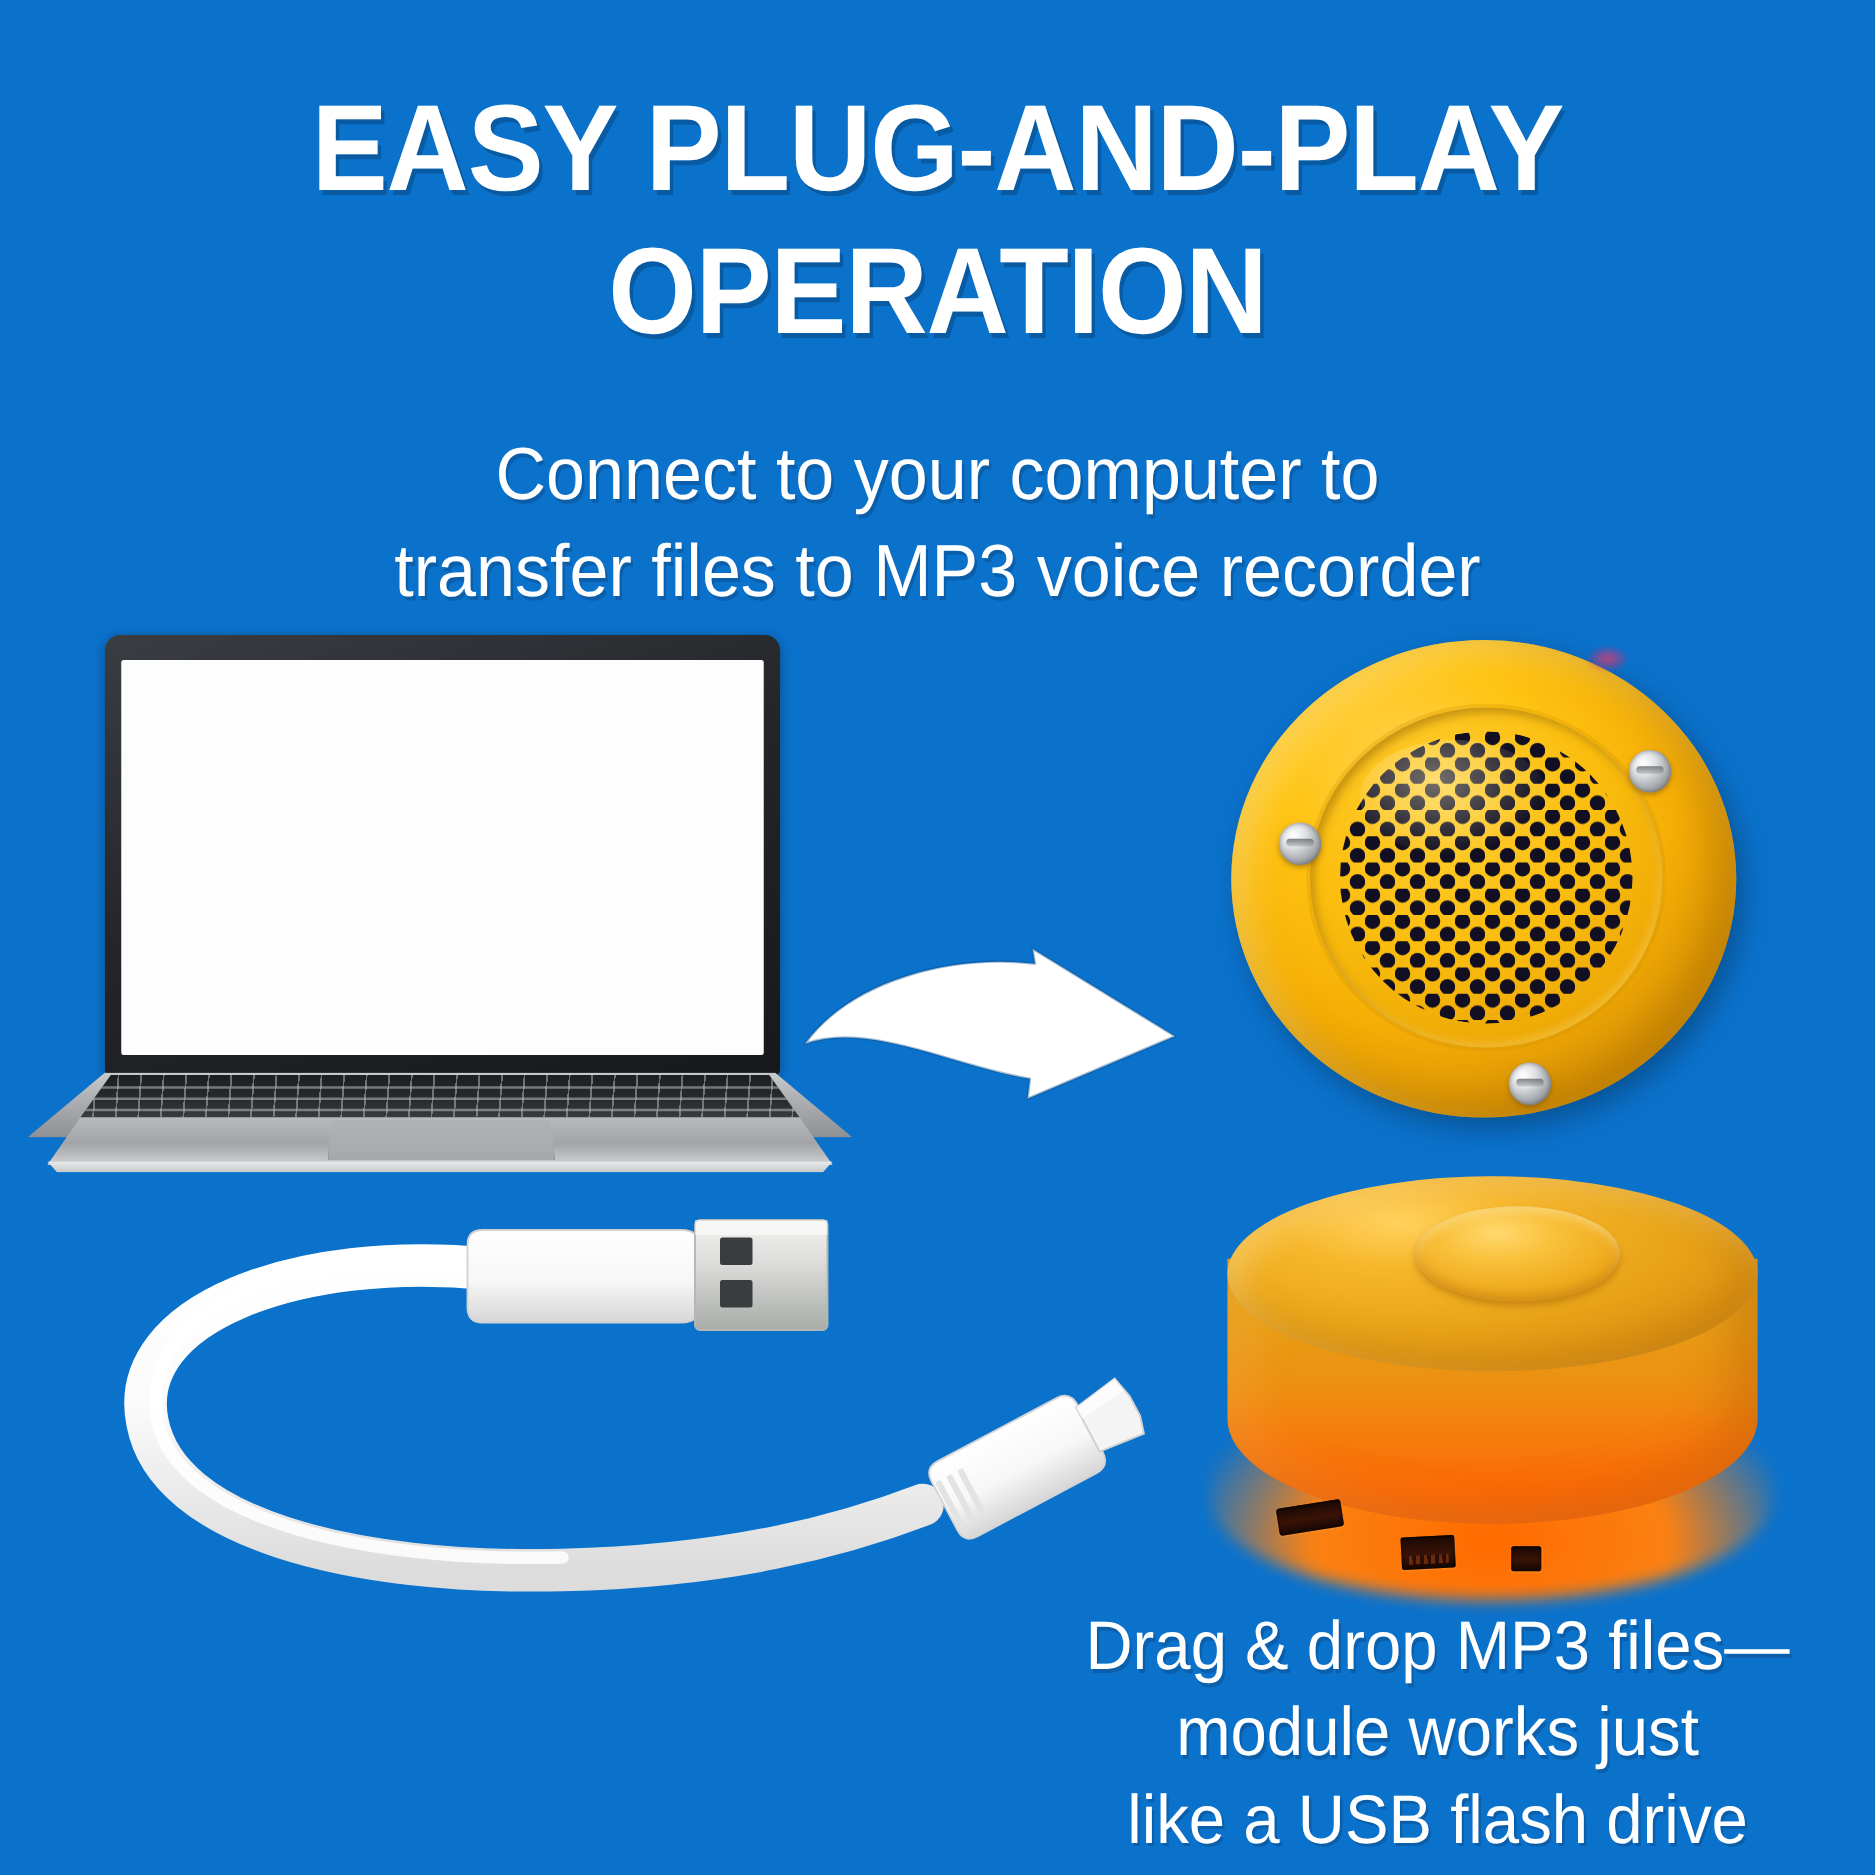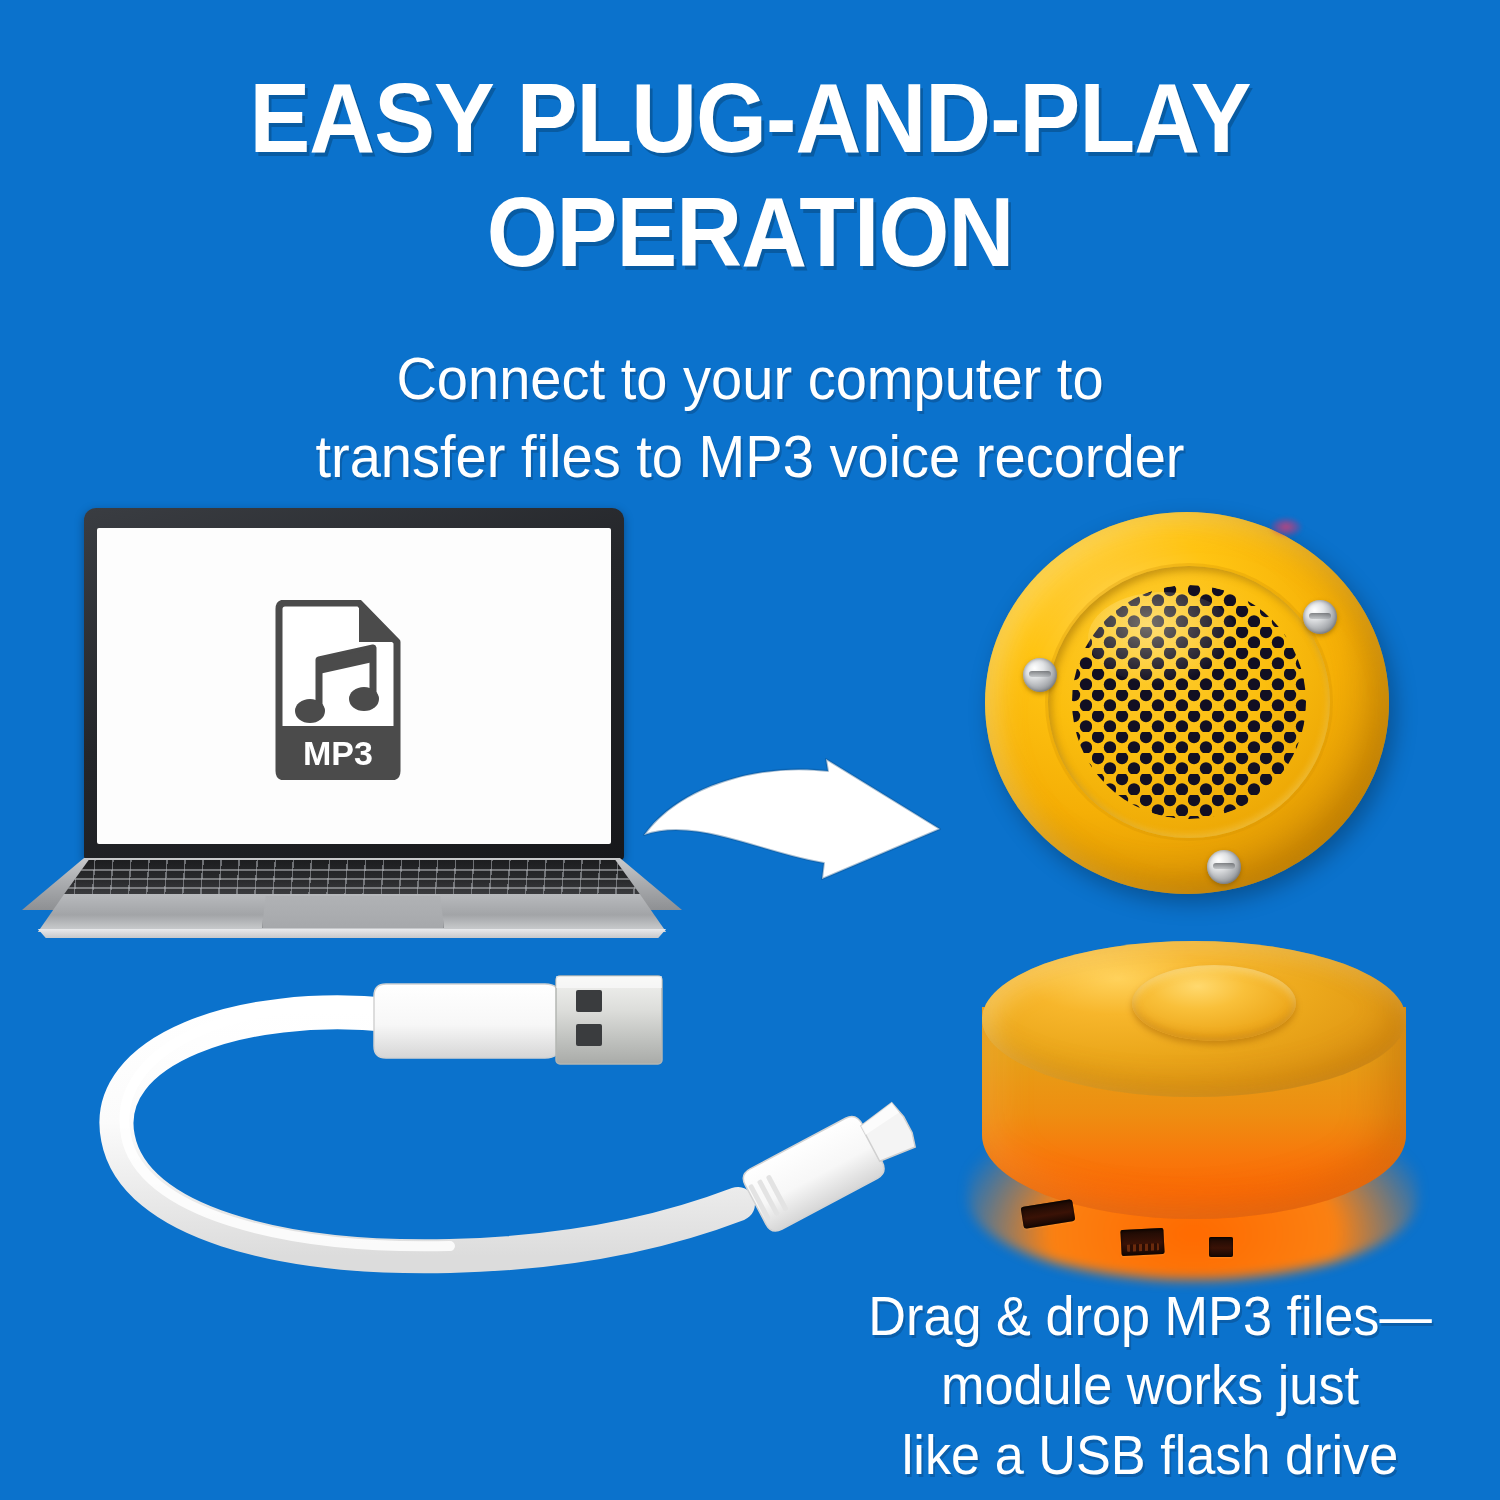--- a/index.html
+++ b/index.html
@@ -378,39 +378,20 @@
       <div class="keycols"></div>
       <div class="keyrow" style="top:9px"></div>
       <div class="keyrow" style="top:18px"></div>
       <div class="keyrow" style="top:27px"></div>
     </div>
     <div class="palmrest"></div>
     <div class="trackpad"></div>
     <div class="footlip"></div>
   </div>
 
-  <div id="mp3icon">
-    <svg viewBox="0 0 132 180" width="132" height="180" aria-hidden="true">
-
-      <path d="M8 9 Q8 3 14 3 L88 3 L126 42 L126 171 Q126 177 120 177 L14 177 Q8 177 8 171 Z" fill="#ffffff" stroke="#4b4b4b" stroke-width="7" stroke-linejoin="round"></path>
-
-      <path d="M88 3 L126 42 L88 42 Z" fill="#4b4b4b"></path>
-
-      <path d="M8 126 L126 126 L126 171 Q126 177 120 177 L14 177 Q8 177 8 171 Z" fill="#4b4b4b"></path>
-
-      <g fill="#4b4b4b">
-        <path d="M48 108 L48 60 L102 48 L102 96" fill="none" stroke="#4b4b4b" stroke-width="7" stroke-linejoin="round"></path>
-        <path d="M48 60 L102 48 L102 62 L48 74 Z"></path>
-        <ellipse cx="39" cy="111" rx="15" ry="12"></ellipse>
-        <ellipse cx="93" cy="99" rx="15" ry="12"></ellipse>
-      </g>
-
-      <text x="67" y="165" text-anchor="middle" font-family="Liberation Sans, sans-serif" font-size="34" font-weight="bold" fill="#ffffff">MP3</text>
-    </svg>
-  </div>
 
   <div id="arrow">
     <svg viewBox="0 0 310 140" width="310" height="140" aria-hidden="true">
       <path d="M4 80
                C 40 30, 120 8, 188 16
                L 186 4
                L 300 74
                L 182 124
                L 184 108
                C 122 98, 56 62, 4 80 Z" fill="#ffffff" stroke="rgba(8,72,128,0.35)" stroke-width="2" stroke-linejoin="round"></path>

